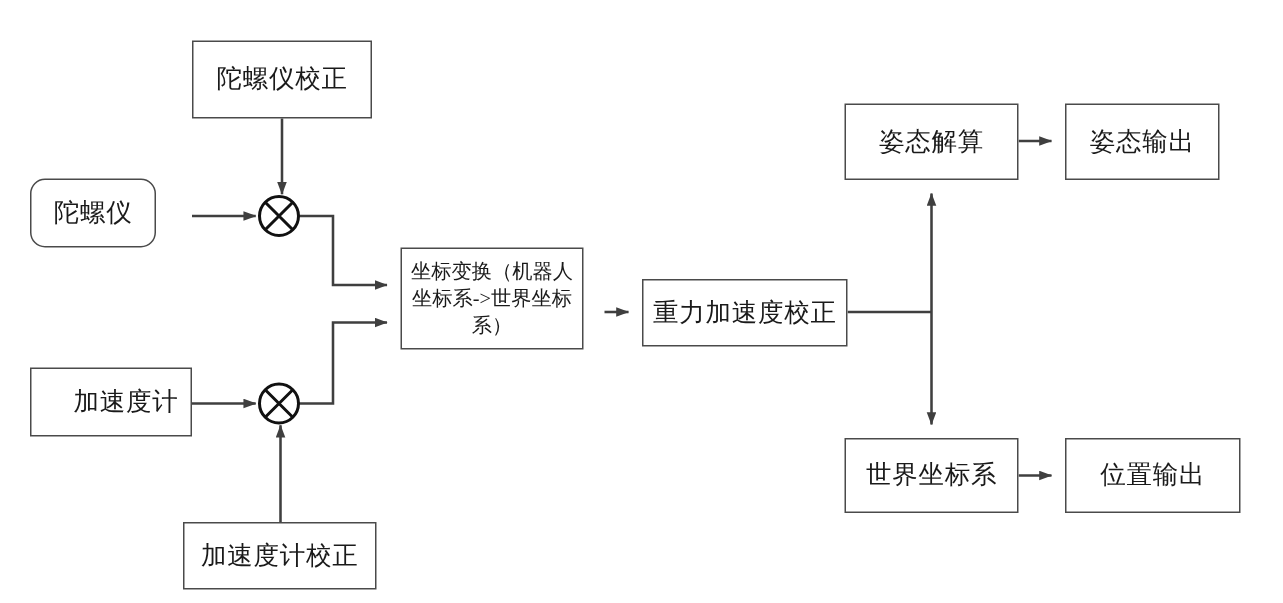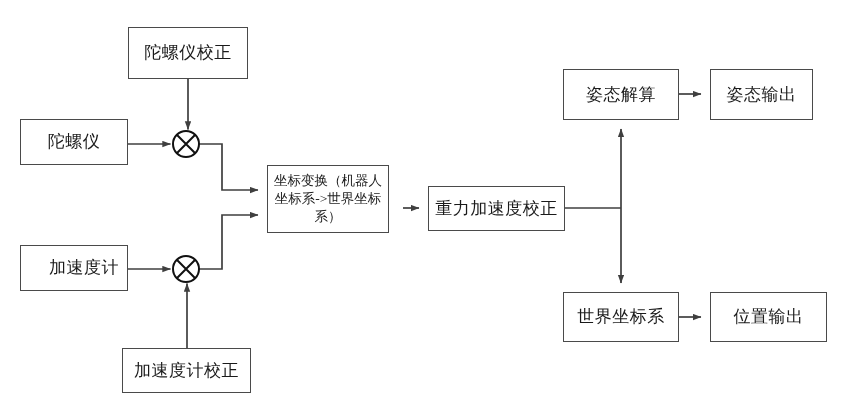--- a/index.html
+++ b/index.html
@@ -93,21 +93,21 @@
     <g>
       <circle cx="186" cy="269" r="13" fill="#ffffff" stroke="#111111" stroke-width="2"></circle>
       <path d="M176.8,259.8 L195.2,278.2 M195.2,259.8 L176.8,278.2" stroke="#111111" stroke-width="2" fill="none"></path>
     </g>
   </svg>
 
   <div class="node-box" style="left:128px; top:10px; width:120px; height:52px;margin-top:17px;">
     <span class="node-label">陀螺仪校正</span>
   </div>
 
-  <div class="node-box" style="left:20px; top:119px; width:108px; height:46px;">
+  <div class="node-box" style="left:20px; top:119px; width:84px; height:46px;border-radius:10px;">
     <span class="node-label">陀螺仪</span>
   </div>
 
   <div class="node-box" style="left:20px; top:245px; width:108px; height:46px;padding-left:20px;">
     <span class="node-label">加速度计</span>
   </div>
 
   <div class="node-box" style="left:122px; top:348px; width:129px; height:45px;">
     <span class="node-label">加速度计校正</span>
   </div>

